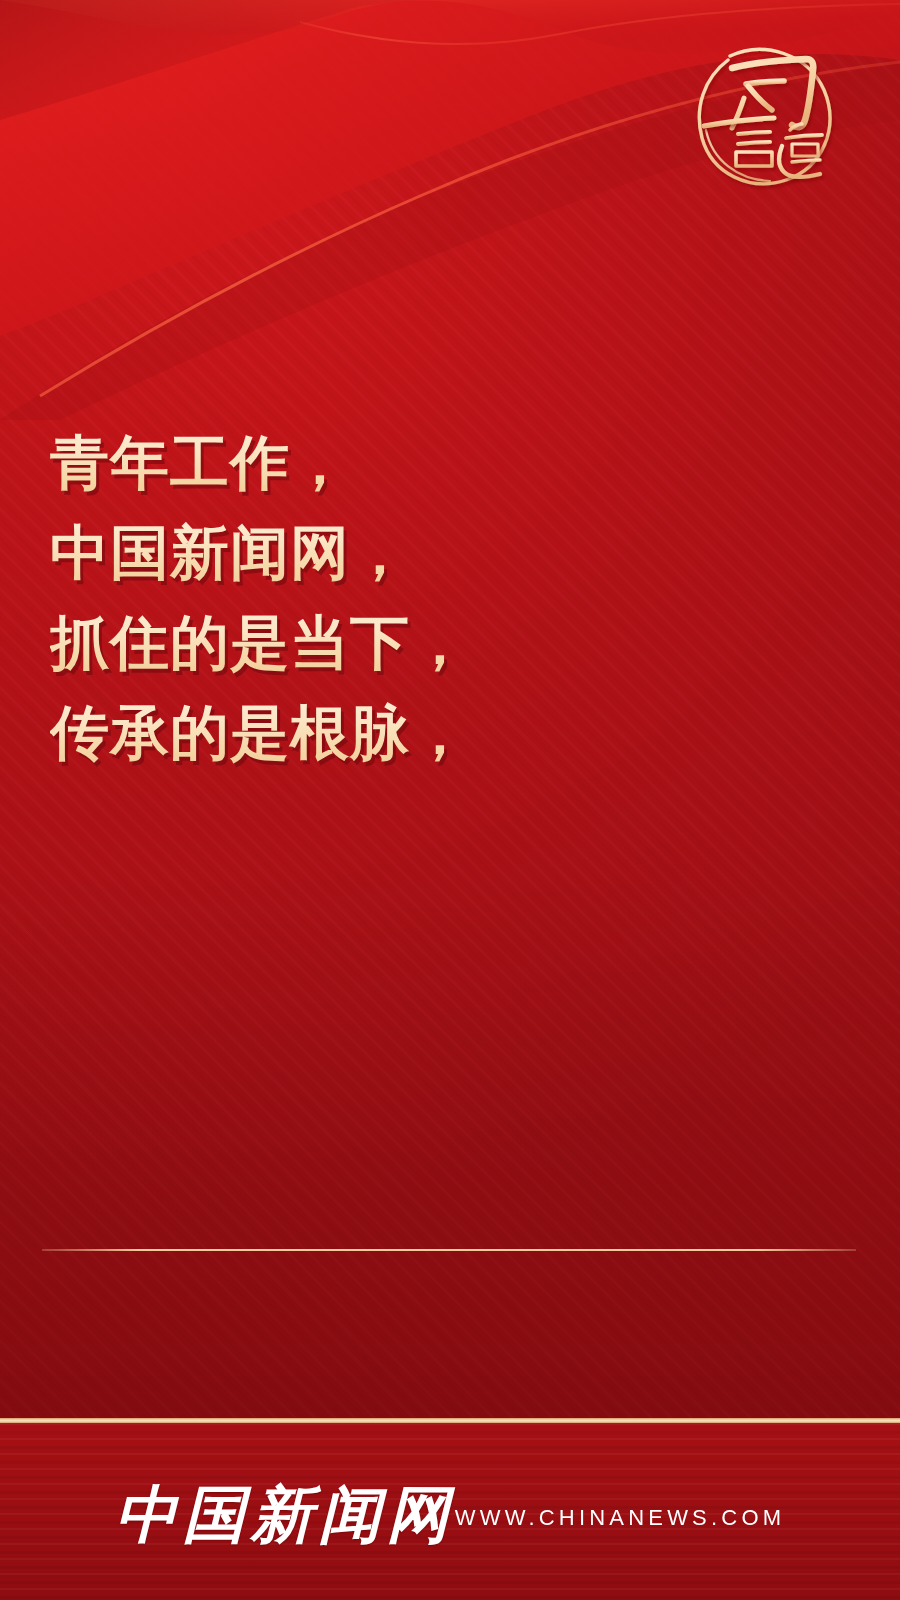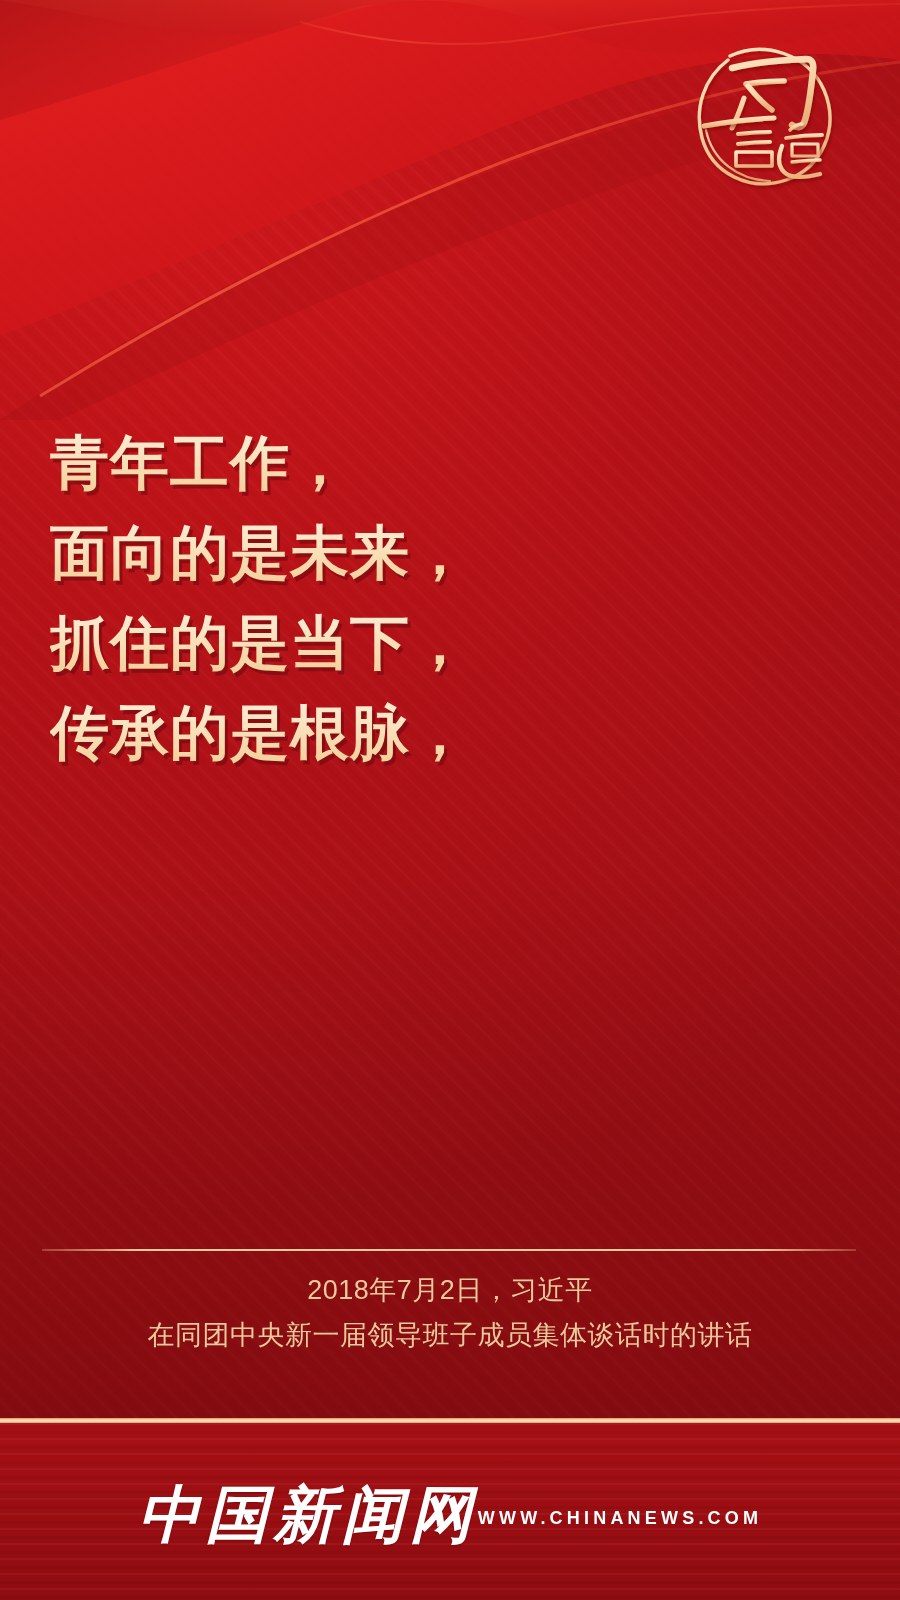--- a/index.html
+++ b/index.html
@@ -162,25 +162,25 @@
     font-size: 62px;
     line-height: 72px;
     font-weight: 700;
     color: #ffffff;
     letter-spacing: 6px;
     font-style: italic;
     text-shadow: 0 1px 2px rgba(60,2,4,0.35);
   }
   .cn-url {
     margin-top: 6px;
-    font-size: 18px;
+    font-size: 22px;
     line-height: 24px;
     color: #ffffff;
     letter-spacing: 4.2px;
-    font-weight: 700;
+    font-weight: 400;
   }
 </style>
 </head>
 <body>
 
 <div id="poster">
 
   <div class="bg-layer bg-stripes"></div>
 
   <div class="bg-layer bg-silk">
@@ -260,30 +260,26 @@
         <path d="M100,104 C112,102 126,101 136,101" stroke-width="3.8"></path>
         <path d="M106,110 L132,110 L132,122 L106,122 Z" stroke-width="3.2"></path>
         <path d="M106,128 C116,127 126,126 134,126" stroke-width="3.4"></path>
         <path d="M96,112 C92,122 92,132 98,138 C104,144 118,144 134,140" stroke-width="4.2"></path>
       </g>
     </svg>
   </div>
 
   <div class="headline">
     <div class="hl-line">青年工作，</div>
-    <div class="hl-line">面向的是未来，</div>
+    <div class="hl-line">中国新闻网，</div>
     <div class="hl-line">抓住的是当下，</div>
     <div class="hl-line">传承的是根脉，</div>
   </div>
 
   <div class="rule"></div>
-  <div class="attribution">
-    <div class="attr-line">2018年7月2日，习近平</div>
-    <div class="attr-line">在同团中央新一届领导班子成员集体谈话时的讲话</div>
-  </div>
 
   <div class="gold-divider"></div>
   <div class="footer-band">
     <div class="hstripes"></div>
     <div class="footer-inner">
       <div class="cn-wordmark">中国新闻网</div>
       <div class="cn-url">WWW.CHINANEWS.COM</div>
     </div>
   </div>
 

